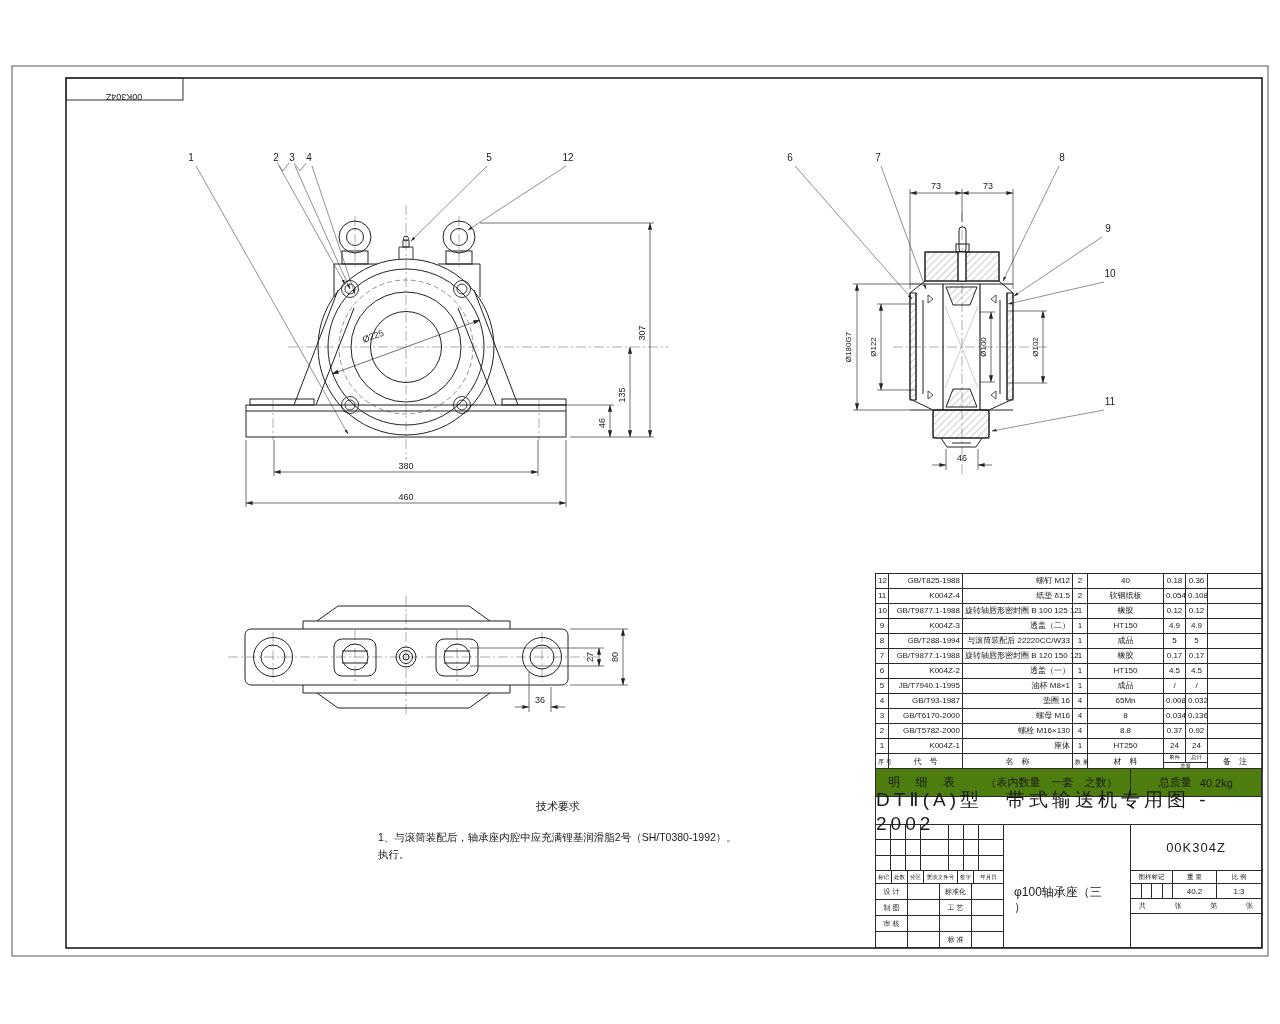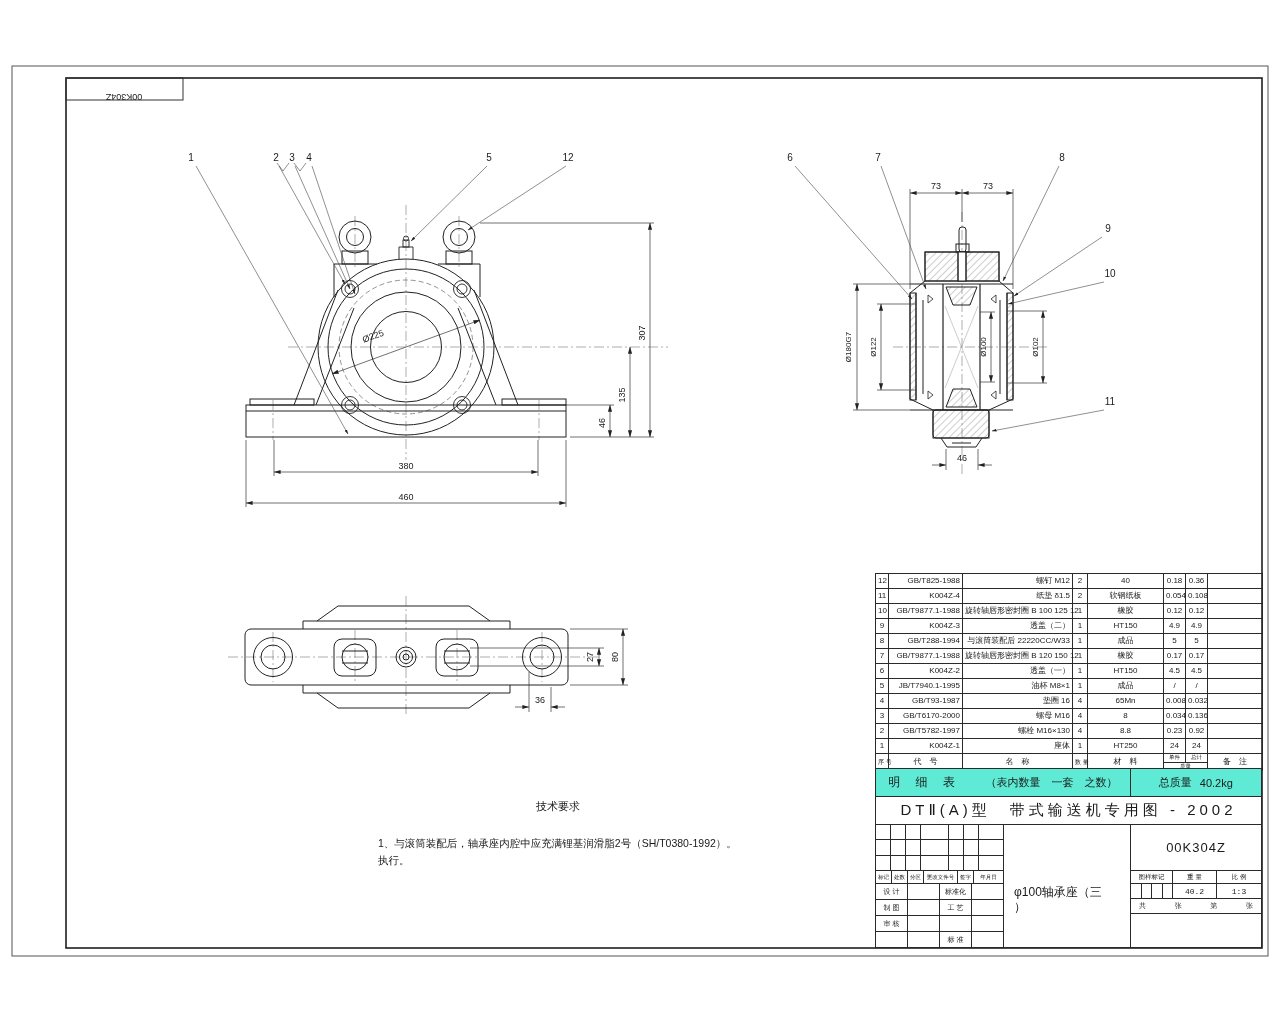--- a/index.html
+++ b/index.html
@@ -23,26 +23,26 @@
   }
   table.parts td.l { text-align:right; }
   th.v2 { white-space:pre-line; font-size:6px; line-height:1.05; }
   .wh { font-size:5.5px; line-height:1; }
   .wh .whr { display:flex; border-bottom:0.5px solid #2a2a2a; }
   .wh .whr span { flex:1; padding:1px 0; }
   .wh .whr span:first-child { border-right:0.5px solid #2a2a2a; }
   .wh .whb { padding:1px 0; }
 
   
-  .sumrow { display:flex; border:1px solid #2a2a2a; background:#5eead4; }
+  .sumrow { display:flex; border:1px solid #2a2a2a; background:#4d7c0f; }
   .sumrow .c1 { width:255px; display:flex; align-items:center; justify-content:space-around; font-size:11px; }
   .sumrow .c1 .lbl { letter-spacing:6px; font-size:12px; }
   .sumrow .c2 { width:132px; border-left:1px solid #2a2a2a; display:flex; align-items:center; justify-content:center; gap:8px; font-size:11px; }
   .titlerow { border:1px solid #2a2a2a; border-top:0; display:flex; align-items:center; justify-content:center;
-              font-size:15px; letter-spacing:4px; }
+              font-size:19px; letter-spacing:4px; }
 
   
   .midzone { display:flex; border-left:1px solid #2a2a2a; border-right:1px solid #2a2a2a; }
   .revgrid { width:128px; display:grid; grid-template-columns:15px 15px 15px 28px 15px 15px 25px;
              grid-auto-rows:15.3px; border-right:1px solid #2a2a2a; border-bottom:1px solid #2a2a2a;}
   .revgrid div { border-right:1px solid #2a2a2a; border-bottom:1px solid #2a2a2a; }
   .revgrid div:nth-child(7n) { border-right:0; }
   .revgrid div:nth-last-child(-n+7) { border-bottom:0; }
   .midblank { width:127px; }
   .codebox { width:132px; border-left:1px solid #2a2a2a; border-bottom:1px solid #2a2a2a;
@@ -58,27 +58,27 @@
                  display:flex; align-items:center; justify-content:center; }
   .tbl-mid { width:127px; border-right:1px solid #2a2a2a; font-size:12px; padding:14px 0 6px 10px; line-height:15px; }
   .tbl-right { width:130px; font-size:6.5px; }
   .tr-head { display:flex; height:13px; border-bottom:1px solid #2a2a2a; }
   .tr-head span { display:flex; align-items:center; justify-content:center; border-right:1px solid #2a2a2a; }
   .tr-head span:last-child { border-right:0; }
   .tr-vals { display:flex; height:15px; border-bottom:1px solid #2a2a2a; font-size:8px; }
   .mark4 { width:42px; display:flex; border-right:1px solid #2a2a2a; }
   .mark4 i { flex:1; border-right:1px solid #2a2a2a; }
   .mark4 i:last-child { border-right:0; }
-  .tr-vals b { font-weight:normal; display:flex; align-items:center; justify-content:center;font-family:Liberation Mono, monospace; }
+  .tr-vals b { font-weight:normal; display:flex; align-items:center; justify-content:center; }
   .tr-sheets { display:flex; height:15px; border-bottom:1px solid #2a2a2a; font-size:7px;
                align-items:center; justify-content:space-between; padding:0 8px; }
 
   
   .techreq { width:360px; font-size:10.5px; line-height:17px; }
-  .techreq .t { text-align:center; font-size:11px; margin-bottom:20px; }
+  .techreq .t { text-align:center; font-size:11px; margin-bottom:14px; }
 </style>
 </head>
 <body>
 
 <svg class="abs" style="left:0;top:0;" width="1280" height="1024" viewBox="0 0 1280 1024">
   <defs>
     <pattern id="h" width="5" height="5" patternUnits="userSpaceOnUse" patternTransform="rotate(45)">
       <line x1="0" y1="0" x2="0" y2="5" stroke="#555" stroke-width="0.6"></line>
     </pattern>
     <marker id="arr" viewBox="0 0 10 10" refX="9.5" refY="5" markerWidth="10" markerHeight="10" orient="auto-start-reverse">
@@ -497,25 +497,25 @@
         <td class="l">GB/T6170-2000</td>
         <td class="l">螺母 M16</td>
         <td>4</td>
         <td>8</td>
         <td>0.034</td>
         <td>0.136</td>
         <td></td>
       </tr>
     <tr>
         <td>2</td>
-        <td class="l">GB/T5782-1997</td>
+        <td class="l">GB/T5782-2000</td>
         <td class="l">螺栓 M16×130</td>
         <td>4</td>
         <td>8.8</td>
-        <td>0.23</td>
+        <td>0.37</td>
         <td>0.92</td>
         <td></td>
       </tr>
     <tr>
         <td>1</td>
         <td class="l">K004Z-1</td>
         <td class="l">座体</td>
         <td>1</td>
         <td>HT250</td>
         <td>24</td>

